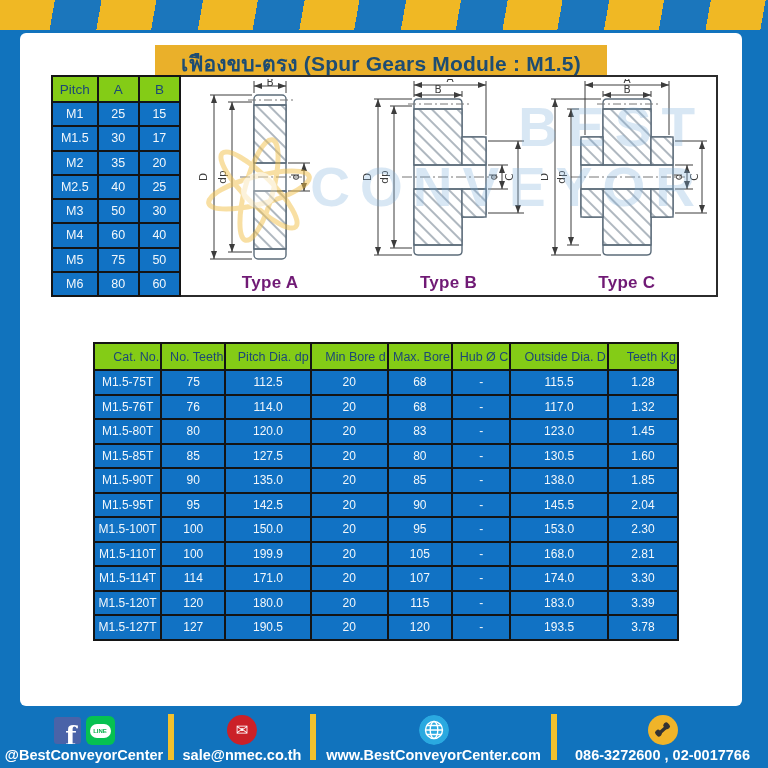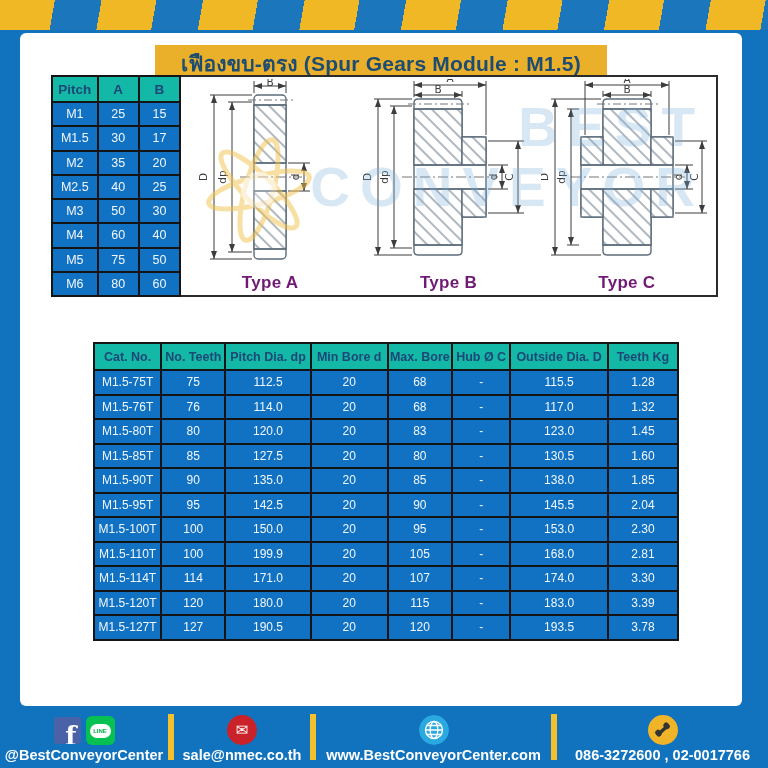--- a/index.html
+++ b/index.html
@@ -15,21 +15,21 @@
     background:#ffffff; border-radius:6px; }
 
   .title-box { margin:12px auto; width:452px; height:37px; background:#eab02a;
     display:flex; align-items:center; justify-content:center;
     color:#1d4c72; font-weight:bold; font-size:21px; letter-spacing:0.2px; }
 
   
   .top-row { position:absolute; left:31px; top:42px; width:667px; height:222px; display:flex; }
 
   table.blue-table { border-collapse:collapse; }
-  table.blue-table th { background:#14b8a6; color:#1c4876; font-weight:bold;margin-left:33px; }
+  table.blue-table th { background:#84cc16; color:#1c4876; font-weight:normal;margin-left:33px; }
   table.blue-table td { background:#1172c4; color:#f2f7fb; }
   table.blue-table th, table.blue-table td {
     border:2px solid #141414; text-align:center; vertical-align:middle; }
 
   table.pitch-table { width:130px; height:222px; font-size:12.5px; }
   table.pitch-table th { font-size:13.5px; height:26px; }
   table.pitch-table th:nth-child(1), table.pitch-table td:nth-child(1) { width:46px; }
   table.pitch-table th:nth-child(2), table.pitch-table td:nth-child(2) { width:42px; }
   table.pitch-table th:nth-child(3), table.pitch-table td:nth-child(3) { width:42px; }
 
@@ -43,21 +43,21 @@
   .watermark { position:absolute; left:94px; top:20px; width:430px; text-align:right;
     color:rgba(125,175,220,0.30); font-weight:bold; font-size:55px; line-height:60px;
     letter-spacing:10px; pointer-events:none; z-index:5; }
   .gear-logo { position:absolute; left:8px; top:28px; z-index:4; pointer-events:none; opacity:0.5; }
 
   svg text.dim { font-family:"DejaVu Sans", sans-serif; font-size:10.5px; fill:#3c3c3c; }
 
   
   .gear-table-wrap { position:absolute; left:73px; top:309px; width:586px; }
   table.gear-table { width:100%; font-size:12px; }
-  table.gear-table th { font-size:12.5px; height:27px; padding:2px 1px; }
+  table.gear-table th { font-size:12.5px; height:27px; padding:2px 1px;text-align:right; }
   table.gear-table td { height:24.5px; padding:1px 2px; }
   table.gear-table th:nth-child(1){width:11.5%;} table.gear-table th:nth-child(2){width:11%;}
   table.gear-table th:nth-child(3){width:14.6%;} table.gear-table th:nth-child(4){width:13.2%;}
   table.gear-table th:nth-child(5){width:11%;}  table.gear-table th:nth-child(6){width:10%;}
   table.gear-table th:nth-child(7){width:16.7%;} table.gear-table th:nth-child(8){width:12%;}
 
   
   .footer { position:absolute; left:0; bottom:0; width:768px; height:62px;
     background:#1173bd; display:flex; align-items:stretch; }
   .f-sec { display:flex; flex-direction:column; align-items:center; justify-content:flex-end;

